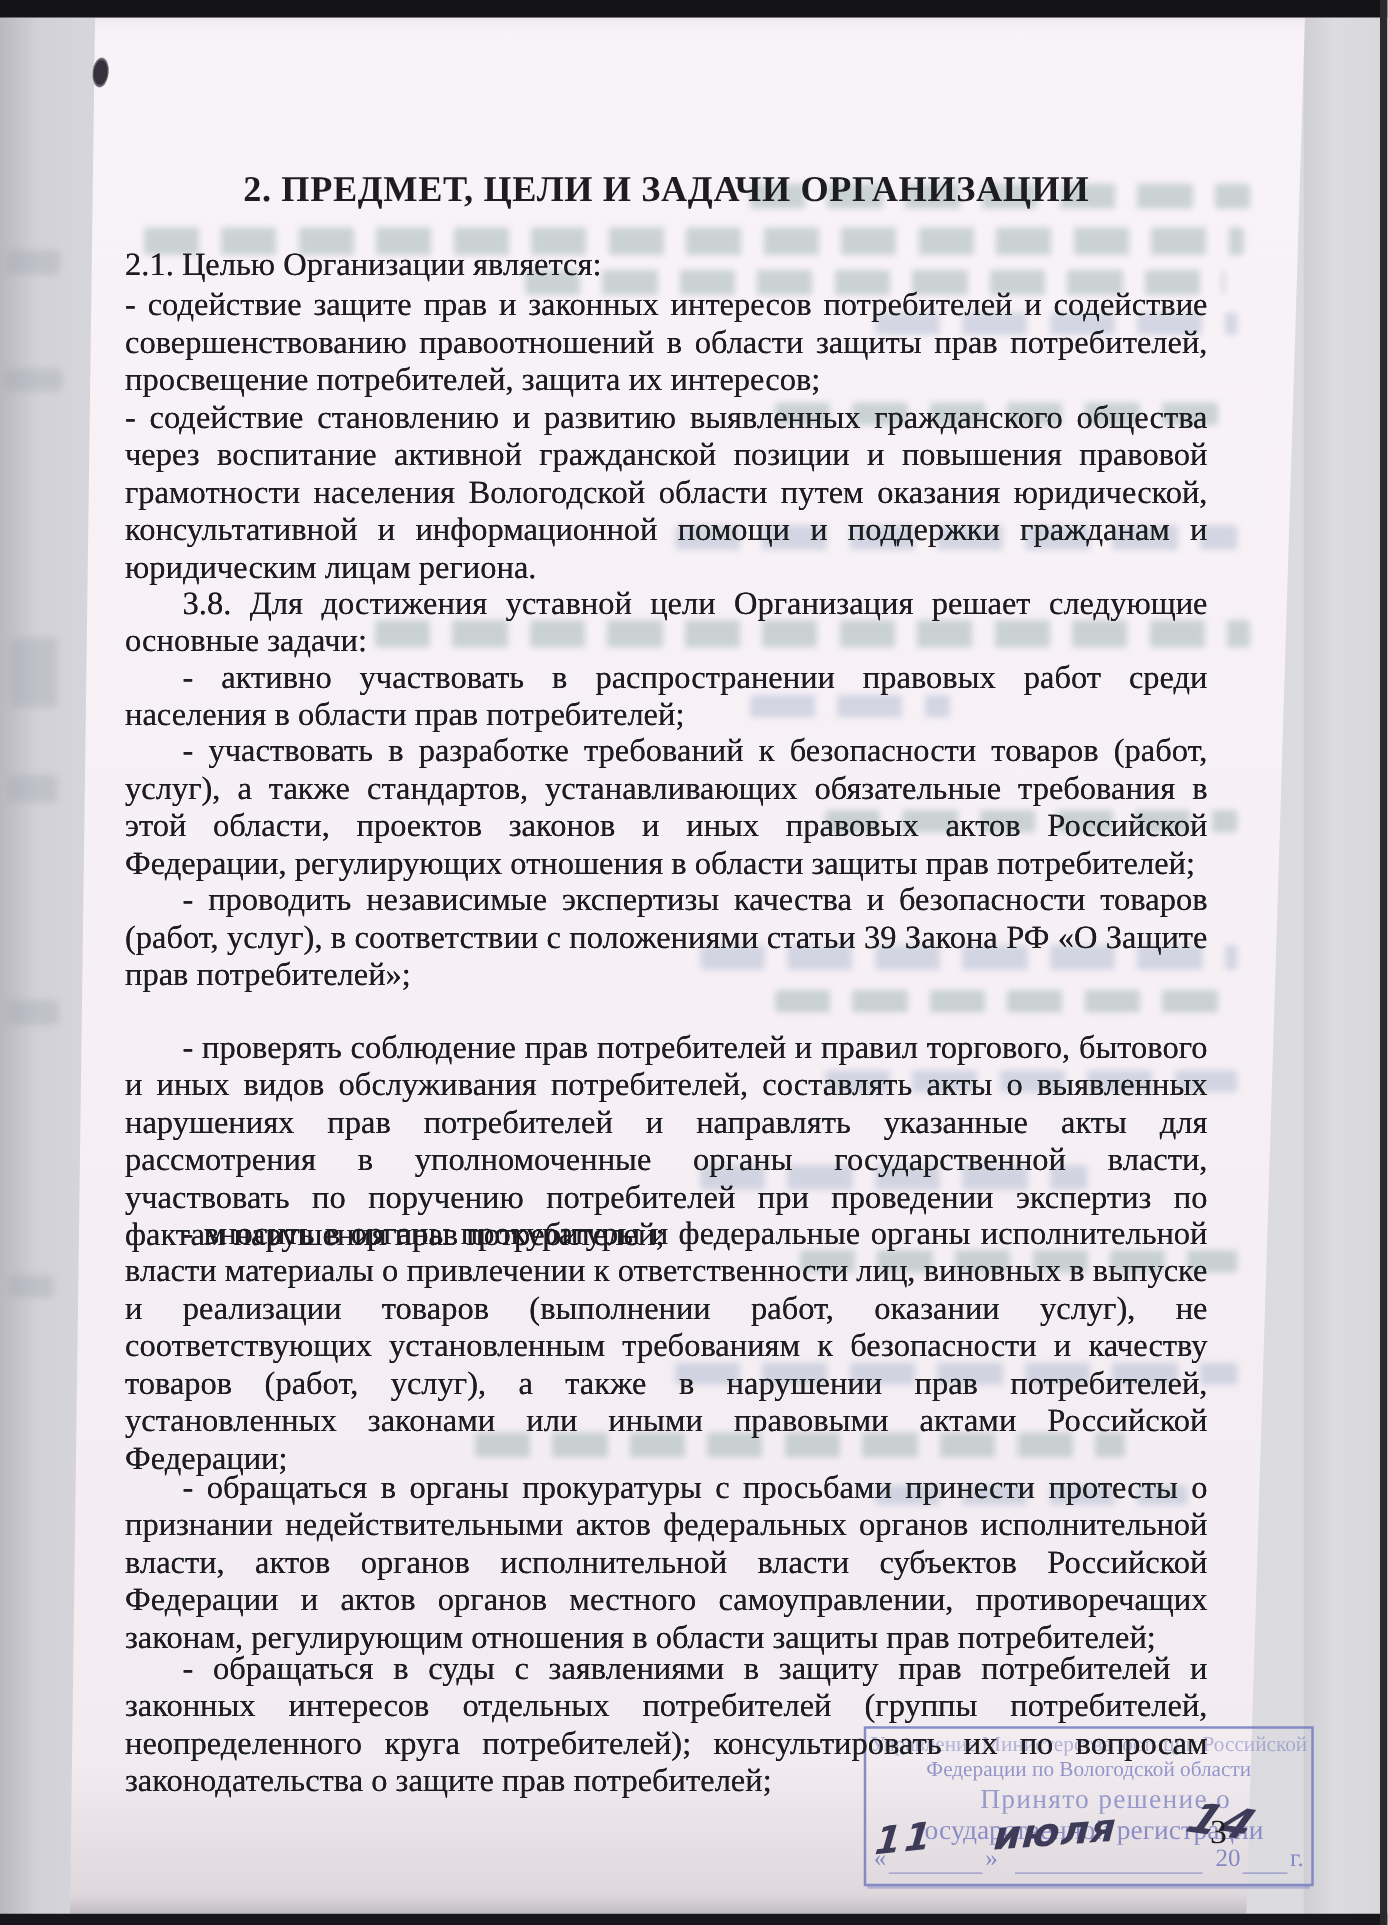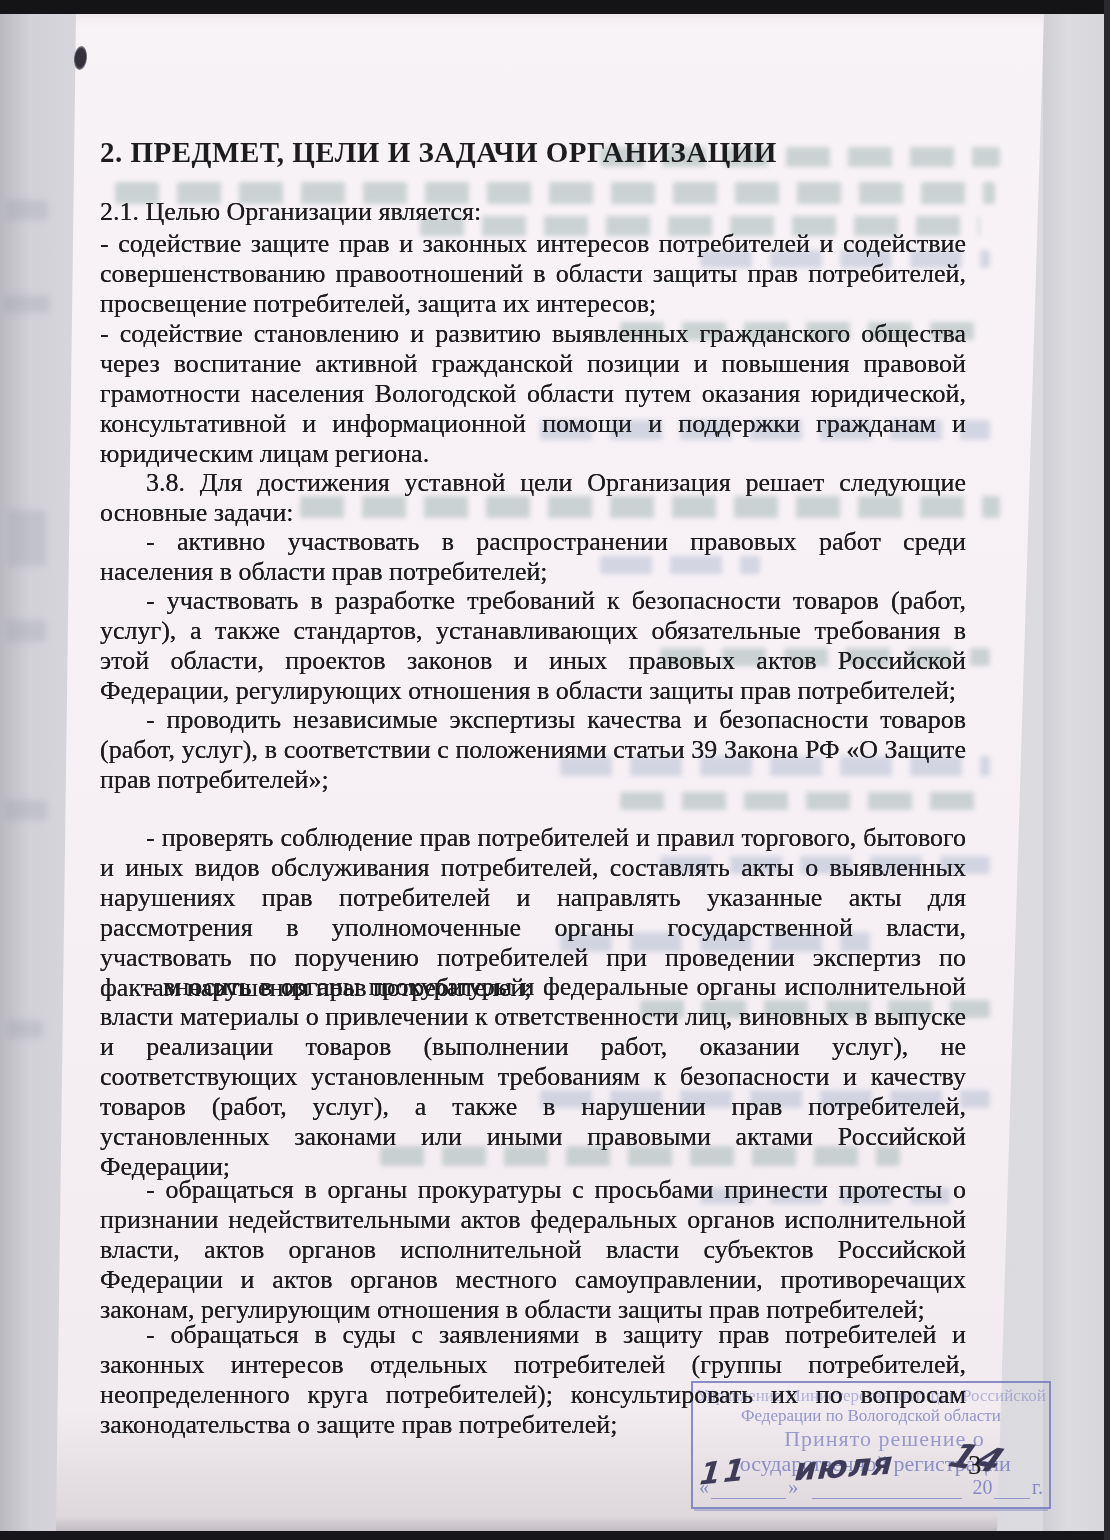--- a/index.html
+++ b/index.html
@@ -36,21 +36,21 @@
   
   .ghost{
     position:absolute;z-index:3;border-radius:3px;opacity:.42;filter:blur(2.6px);
     background:repeating-linear-gradient(90deg,#8ea7a2 0 44px,rgba(0,0,0,0) 44px 62px);
   }
   .ghost.blue{background:repeating-linear-gradient(90deg,#93a2c0 0 52px,rgba(0,0,0,0) 52px 70px);opacity:.35;}
   
   .content{position:absolute;inset:0;z-index:4;}
   .doc-title{
     position:absolute;left:100px;top:136px;width:866px;margin:0;
-    font-size:29px;font-weight:bold;letter-spacing:.5px;
+    font-size:29px;font-weight:bold;text-align:center;letter-spacing:.5px;
     color:var(--ink,#1d1d1f);
   }
   .para{
     position:absolute;left:100px;width:866px;margin:0;
     font-size:26px;line-height:30px;text-align:justify;color:var(--ink,#1d1d1f);
     text-shadow:0 0 .5px currentColor;
   }
   .para.indent{text-indent:46px;}
   .p0{top:197px}.p1{top:229px}.p2{top:319px}.p3{top:468px}.p4{top:527px}
   .p5{top:586px}.p6{top:705px}.p7{top:823px}.p8{top:972px}.p9{top:1175px}.p10{top:1320px}

